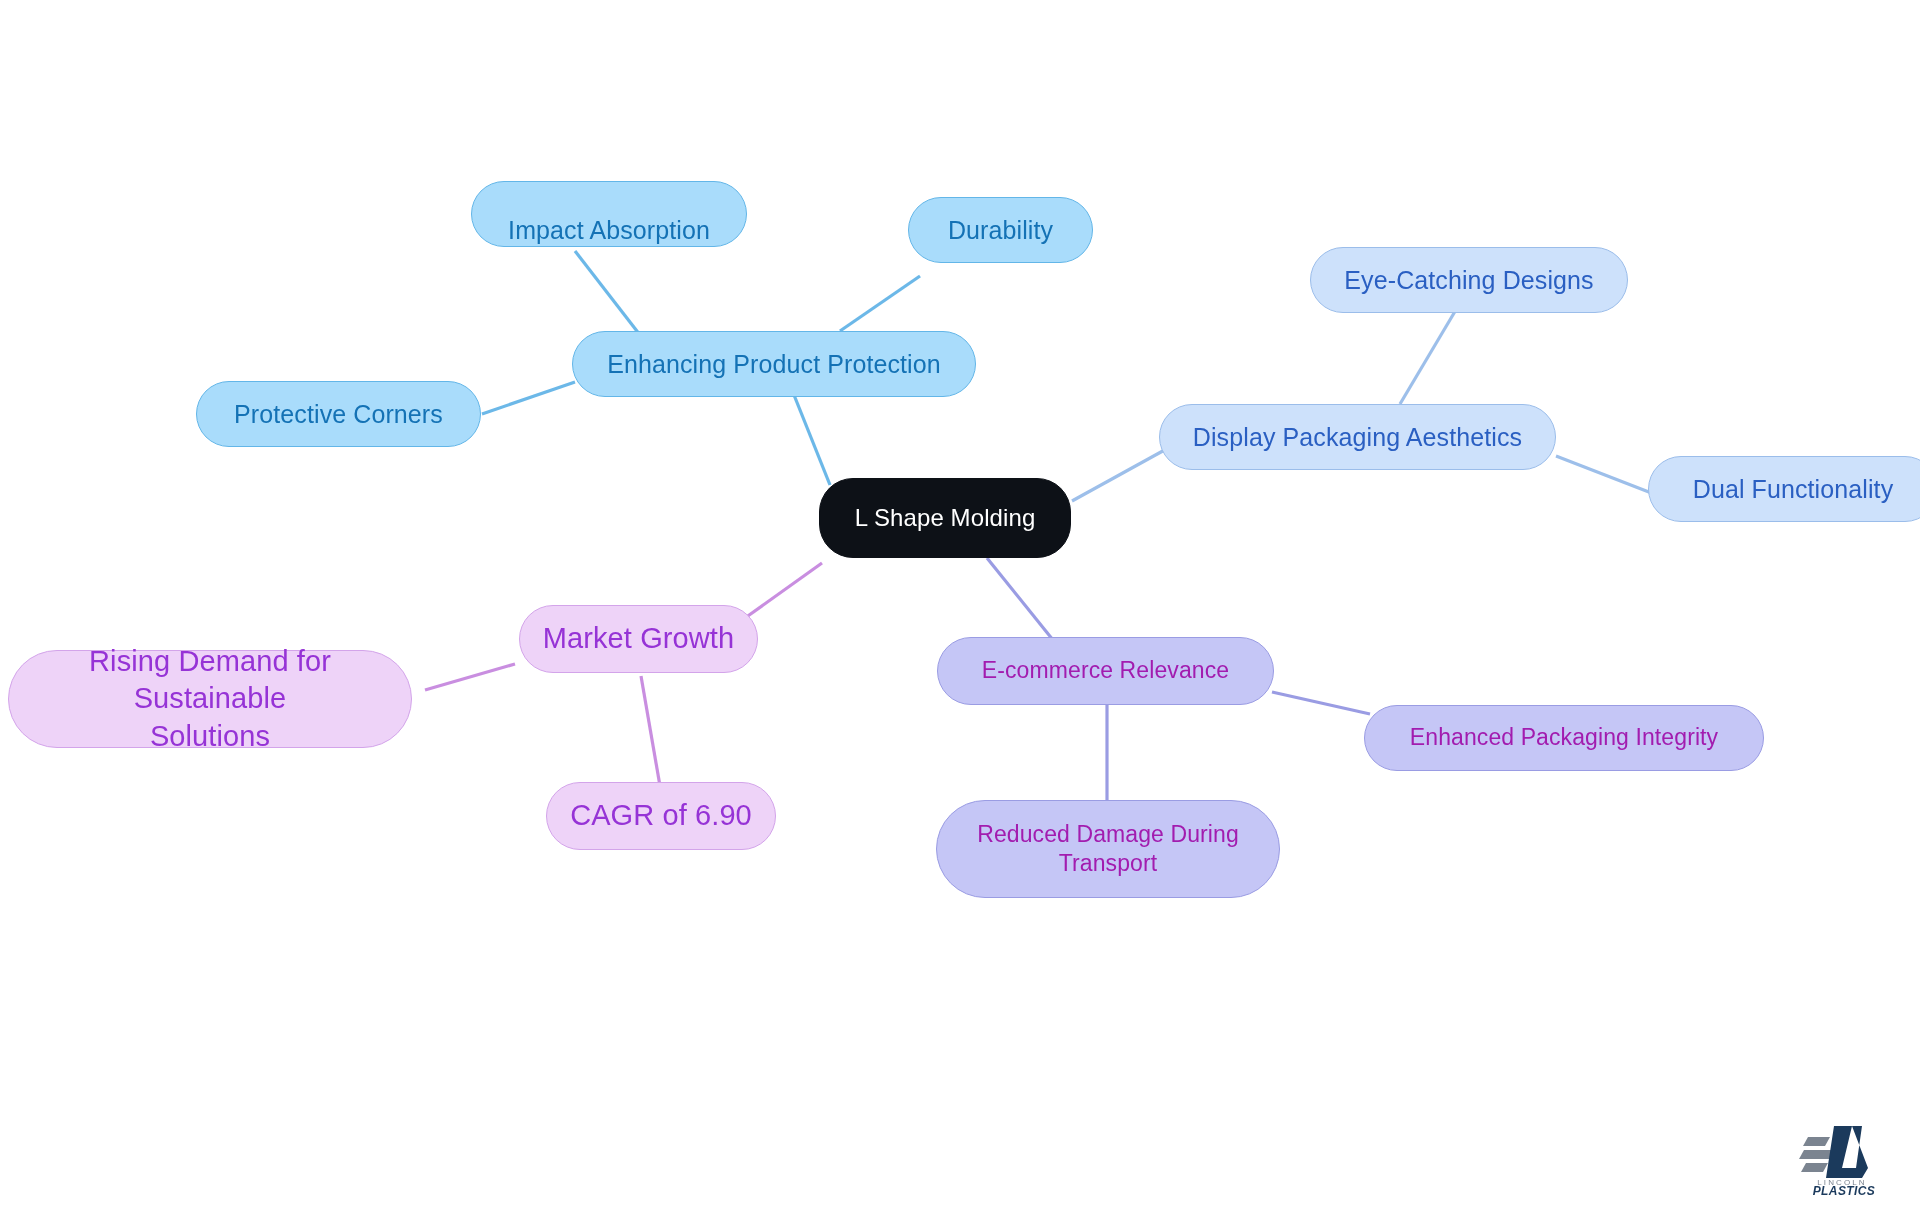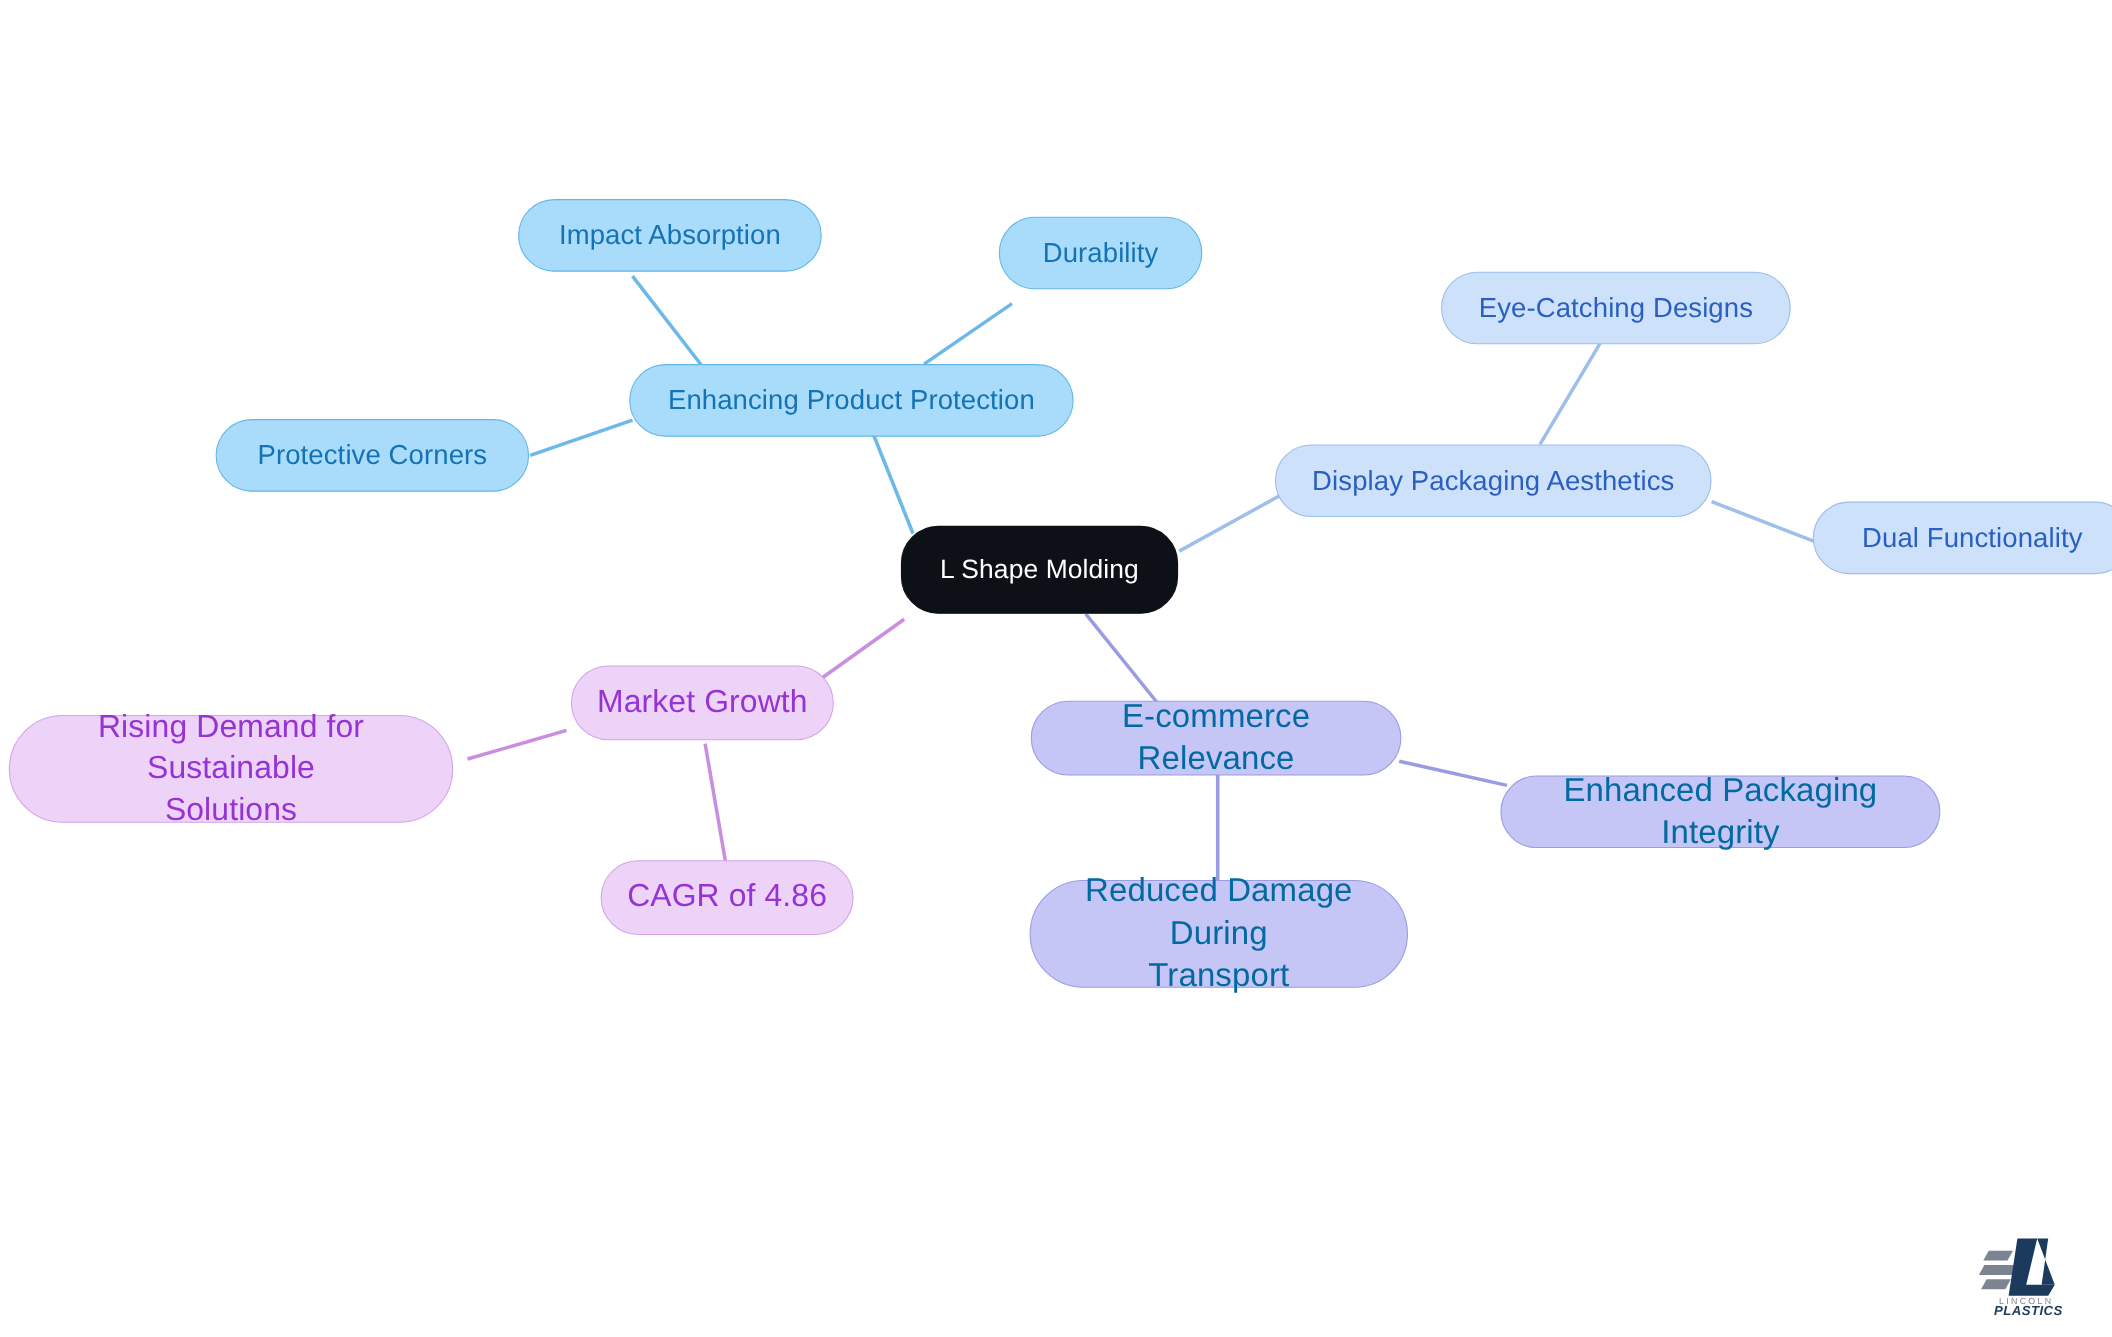--- a/index.html
+++ b/index.html
@@ -58,22 +58,22 @@
   .node.skyblue {
     background: #cde1fb;
     border-color: #9bbdea;
     color: #2a5fc2;
     font-size: 25px;
     text-align: right;
   }
   .node.indigo {
     background: #c5c6f6;
     border-color: #9a9ce3;
-    color: #0369a1;
-    font-size: 30px;
+    color: #a21caf;
+    font-size: 23px;
   }
   .node.violet {
     background: #eed3f8;
     border-color: #d3a4ea;
     color: #9633d6;
     font-size: 29px;
   }
   
   #logo {
     position: absolute;
@@ -118,21 +118,21 @@
     <path d="M 641 676 L 660 786" fill="none" stroke="#c98ee0" stroke-width="3.2"></path>
   </svg>
 
   <div class="node root" style="left:819px; top:478px; width:252px; height:80px;">
     <span>L Shape Molding</span>
   </div>
 
   <div class="node blue" style="left:572px; top:331px; width:404px; height:66px;">
     <span>Enhancing Product Protection</span>
   </div>
-  <div class="node blue" style="left:471px; top:181px; width:276px; height:66px;">
+  <div class="node blue" style="left:471px; top:181px; width:276px; height:66px;align-items:flex-end;">
     <span>Impact Absorption</span>
   </div>
   <div class="node blue" style="left:908px; top:197px; width:185px; height:66px;">
     <span>Durability</span>
   </div>
   <div class="node blue" style="left:196px; top:381px; width:285px; height:66px;">
     <span>Protective Corners</span>
   </div>
 
   <div class="node skyblue" style="left:1159px; top:404px; width:397px; height:66px;">
@@ -157,21 +157,21 @@
   </div>
 
   <div class="node violet" style="left:519px; top:605px; width:239px; height:68px;">
     <span>Market Growth</span>
   </div>
   <div class="node violet" style="left:8px; top:650px; width:404px; height:98px;">
     <span>Rising Demand for Sustainable
 Solutions</span>
   </div>
   <div class="node violet" style="left:546px; top:782px; width:230px; height:68px;">
-    <span>CAGR of 4.86</span>
+    <span>CAGR of 6.90</span>
   </div>
 
   <div id="logo">
     <svg viewBox="0 0 92 84" xmlns="http://www.w3.org/2000/svg">
       <g>
         <polygon points="12,25 34,25 29,34 7,34" fill="#7b8490"></polygon>
         <polygon points="8,38 38,38 33,47 3,47" fill="#7b8490"></polygon>
         <polygon points="10,51 32,51 27,60 5,60" fill="#7b8490"></polygon>
       </g>
       <g>

